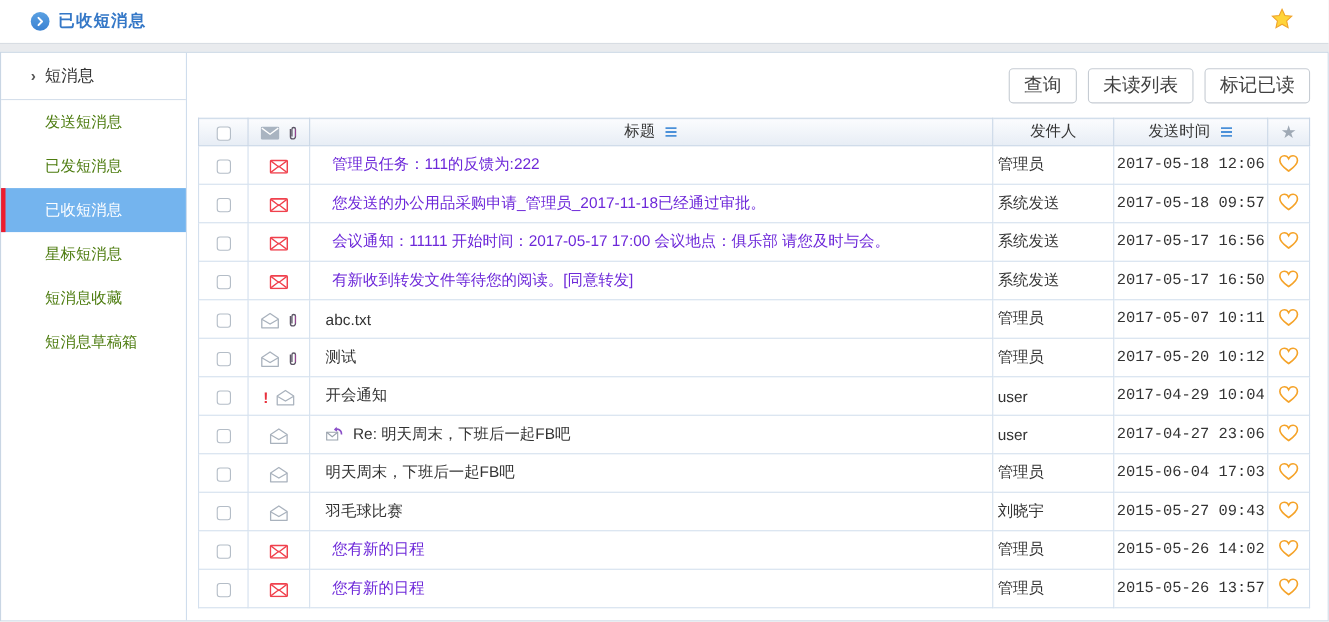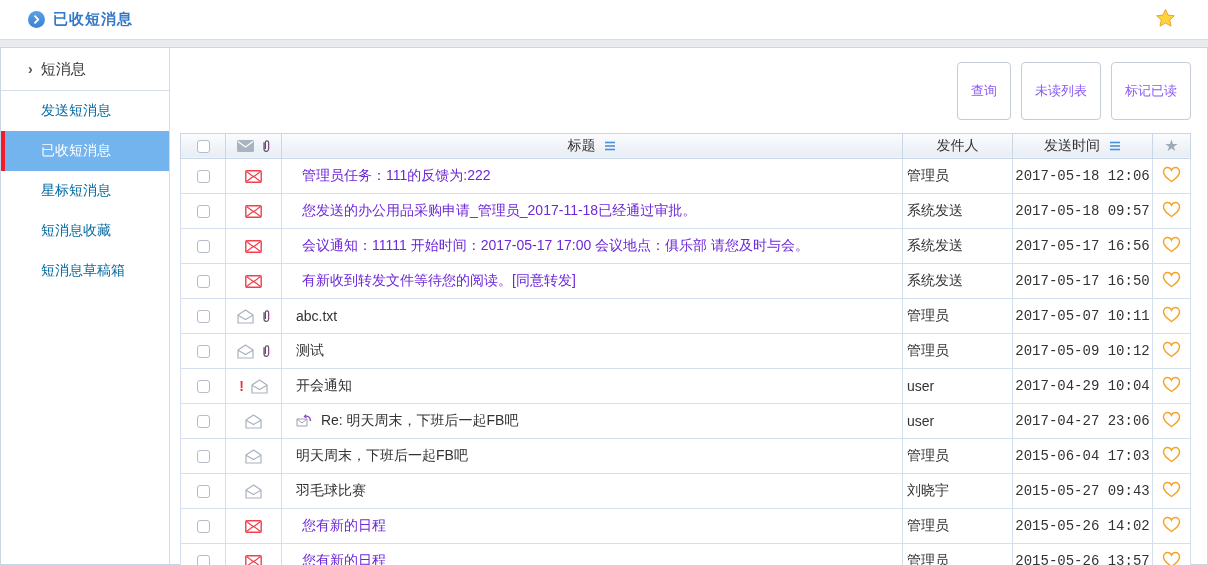--- a/index.html
+++ b/index.html
@@ -21,31 +21,31 @@
   
   .panel { margin-top:7px; height:518px; background:#fff;
     border:1px solid #c9d6e4; display:flex; }
 
   
   .sidebar { width:169px; border-right:1px solid #cfdded; flex:0 0 auto; }
   .side-header { height:43px; border-bottom:1px solid #d5dfeb; display:flex;
     align-items:center; padding-left:27px; font-size:15px; color:#333; }
   .side-header .arr { margin-right:8px; color:#555; font-size:14px; font-weight:bold; }
   .side-item { height:40px; display:flex; align-items:center; padding-left:40px;
-    font-size:14px; color:#0369a1; cursor:pointer; position:relative; }
+    font-size:14px; color:#4d7c0f; cursor:pointer; position:relative; }
   .side-item.active { background:#74b4ee; color:#fff; }
   .side-item.active::before { content:""; position:absolute; left:0; top:0;
     width:4px; height:100%; background:#ee1c2d; }
 
   
   .content { flex:1; padding:14px 16px 0 10px; }
   .toolbar { display:flex; justify-content:flex-end; gap:10px; }
-  .toolbar button { font-family:inherit; font-size:13px; color:#8b5cf6;
+  .toolbar button { font-family:inherit; font-size:17px; color:#404040;
     background:#fff; border:1px solid #c6ccd3; border-radius:4px;
-    padding:20px 13px; cursor:pointer; line-height:1.2; }
+    padding:5px 13px; cursor:pointer; line-height:1.2; }
 
   
   table { width:100%; border-collapse:collapse; margin-top:13px; table-layout:fixed; }
   th, td { border:1px solid #d4e0ee; font-weight:normal; font-size:14px; }
   thead th { height:25px; background:linear-gradient(#fbfcfe,#e7edf5);
     border-color:#c9d6e6; color:#333; }
   tbody td { height:35px; background:#fff; }
   .col-check { width:45px; } .col-icon { width:56px; }
   .col-sender { width:110px; } .col-time { width:140px; } .col-star { width:38px; }
   td.c, th.c { text-align:center; }
@@ -92,20 +92,23 @@
   <aside class="sidebar">
     <div class="side-header">
       <span class="arr">›</span>
       <span>短消息</span>
     </div>
     <nav id="side-items">
   <div class="side-item">
     <span>发送短消息</span>
   </div>
 
+  <div class="side-item">
+    <span>已发短消息</span>
+  </div>
 
   <div class="side-item active">
     <span>已收短消息</span>
   </div>
 
   <div class="side-item">
     <span>星标短消息</span>
   </div>
 
   <div class="side-item">
@@ -332,21 +335,21 @@
       <svg class="paperclip-icon" width="9" height="15" viewBox="0 0 9 15">
                 <path d="M3 3.2 V10 a2.3 2.3 0 0 0 4.6 0 V3.5 a1.6 1.6 0 0 0 -3.2 0 V10" fill="none" stroke="#5c5566" stroke-width="1.2"></path>
                 <path d="M7.6 3.5 V10" fill="none" stroke="#a03e9a" stroke-width="0.8"></path>
               </svg>
     </td>
     <td class="title-cell">
       
       <span class="title-text">测试</span>
     </td>
     <td class="sender">管理员</td>
-    <td class="time">2017-05-09 10:12</td>
+    <td class="time">2017-05-20 10:12</td>
     <td class="c">
       <span class="heart">
         <svg width="19" height="17" viewBox="0 0 19 17">
                   <path d="M9.5 15.5 C6.5 13.3 1.5 10 1.5 5.9 C1.5 3.4 3.3 1.6 5.5 1.6 C7.2 1.6 8.8 2.7 9.5 4.2 C10.2 2.7 11.8 1.6 13.5 1.6 C15.7 1.6 17.5 3.4 17.5 5.9 C17.5 10 12.5 13.3 9.5 15.5 Z" fill="#fff" stroke="#f5a329" stroke-width="1.5"></path>
                 </svg>
       </span>
     </td>
   </tr>
 
   <tr class="priority">

